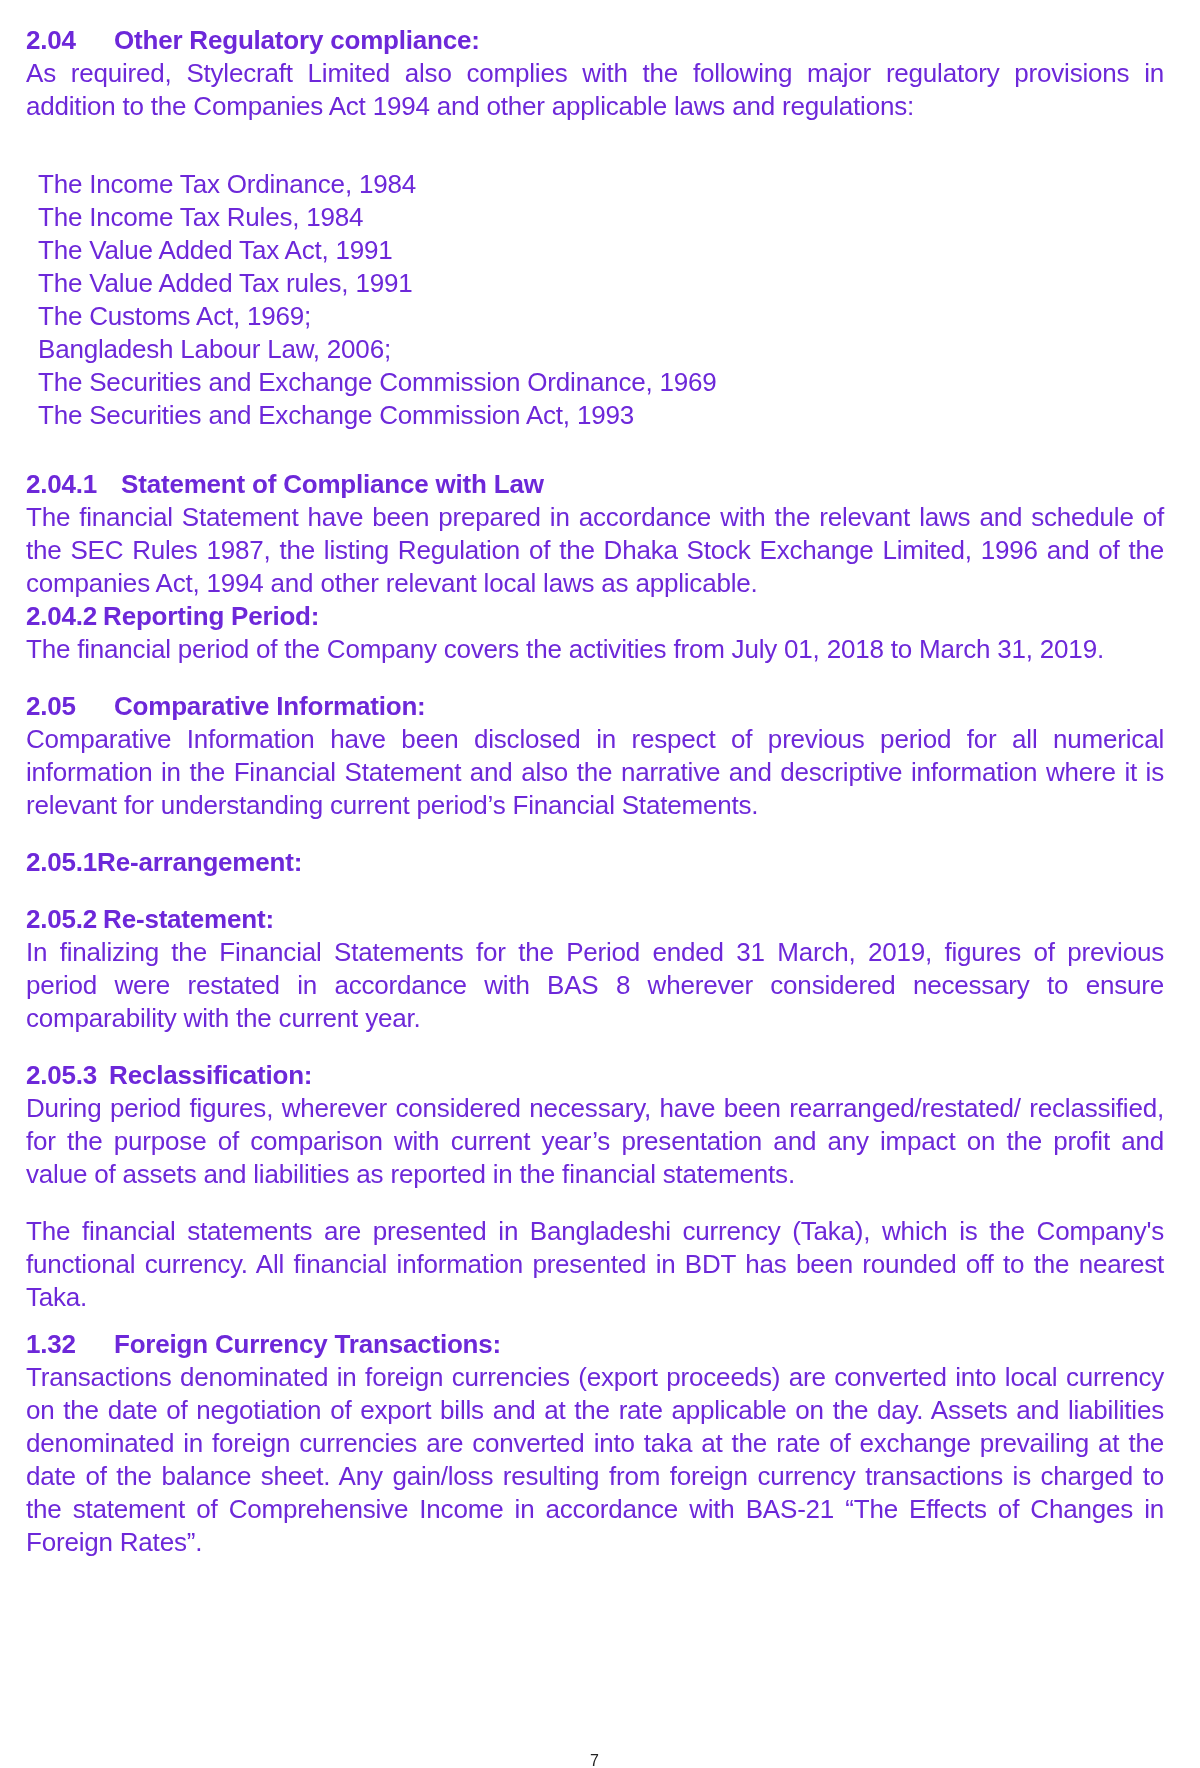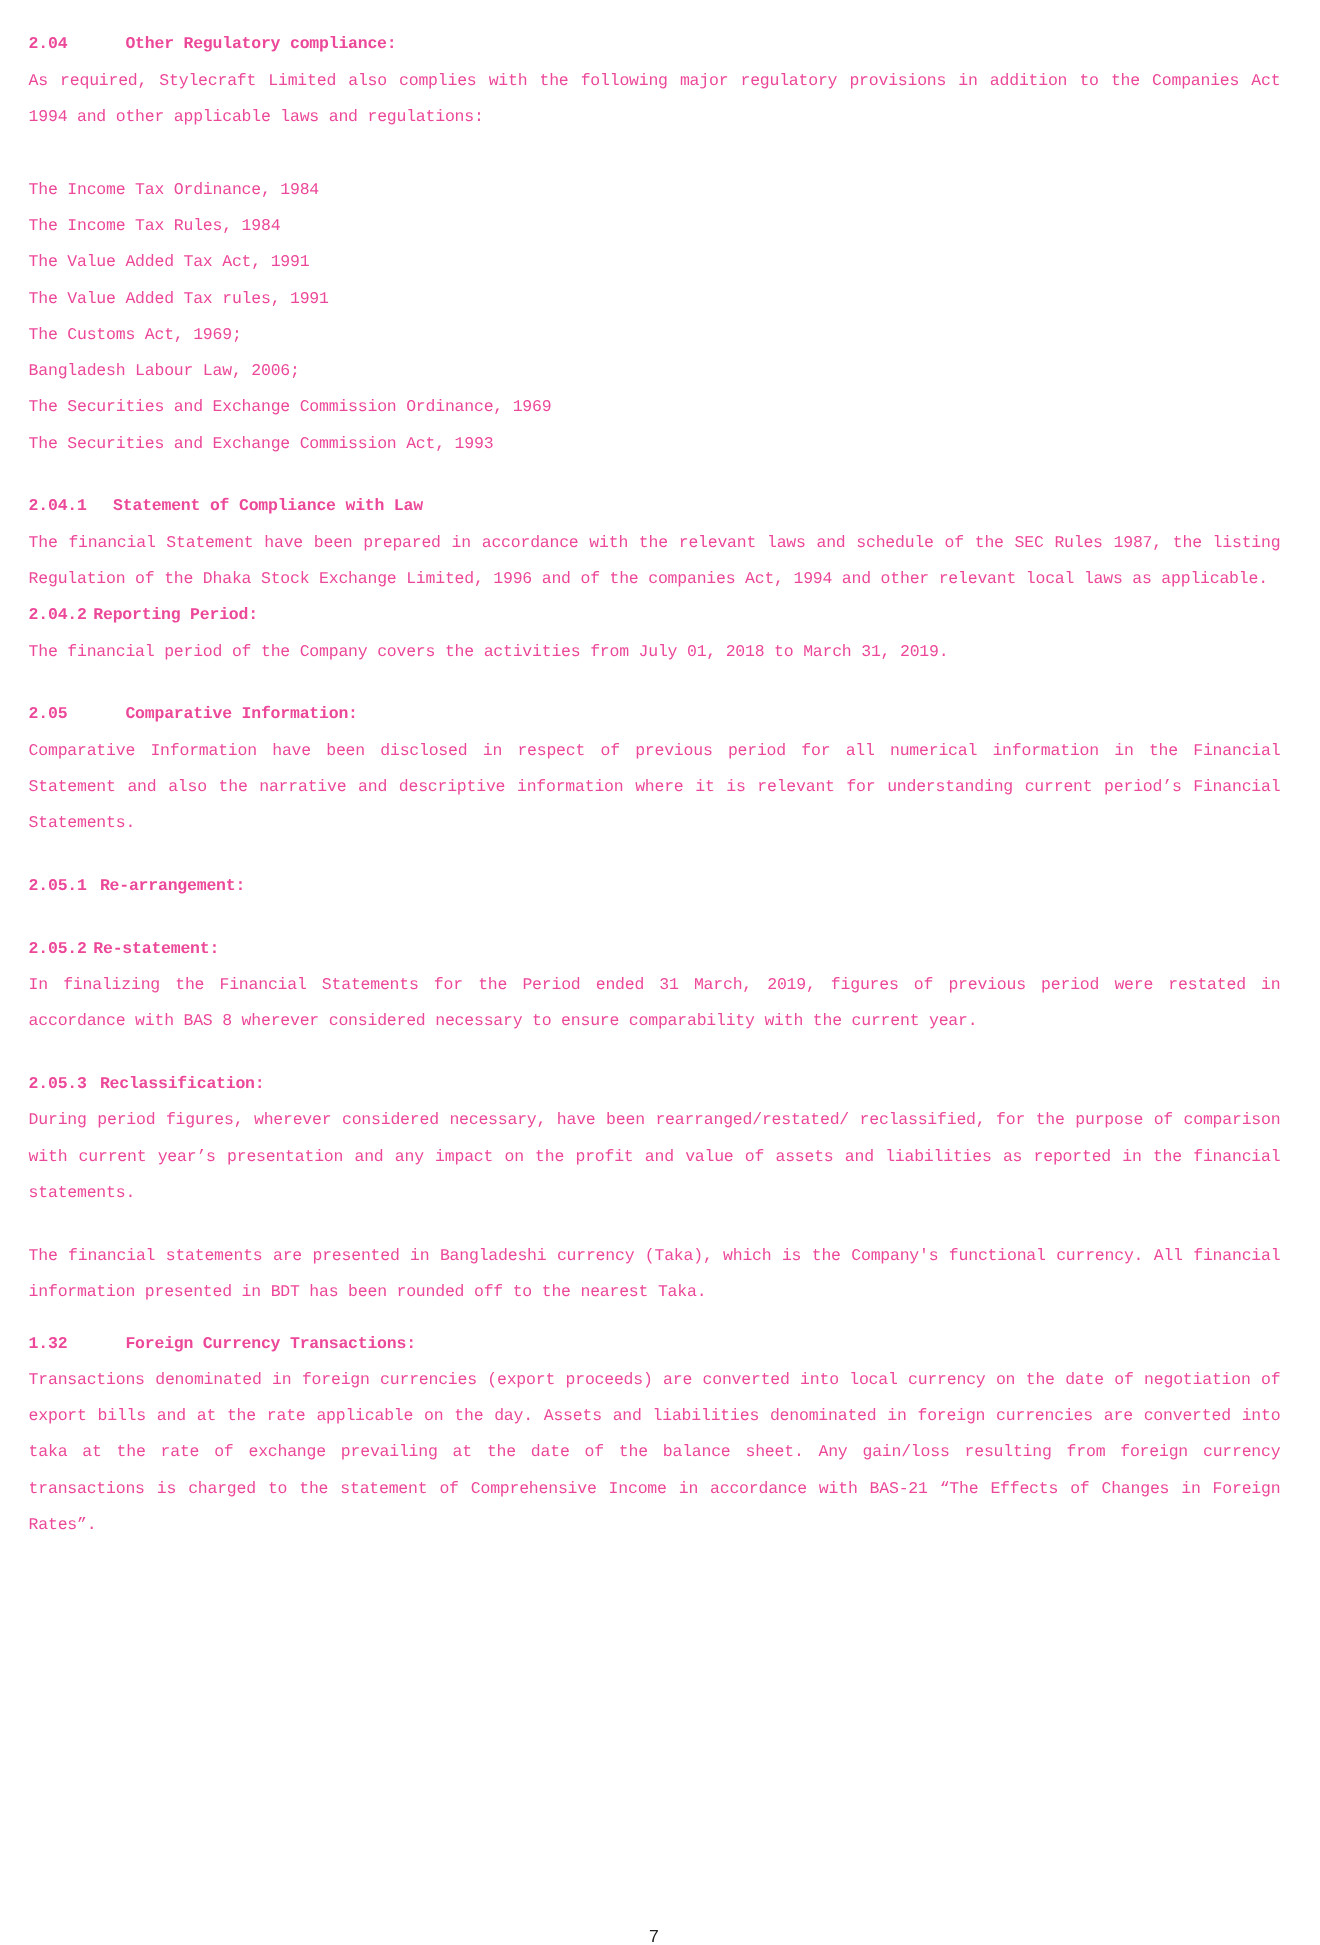--- a/index.html
+++ b/index.html
@@ -1,30 +1,30 @@
 <!DOCTYPE html>
 <html><head>
 <meta charset="utf-8">
 <style>
   html, body { margin: 0; padding: 0; background: #ffffff; }
   body { width: 1200px; height: 1768px; overflow: hidden; position: relative; }
   .page {
     position: absolute; left: 26px; top: 24px; width: 1138px;
-    font-family: Liberation Mono, monospace;
-    font-size: 15px; line-height: 33px; color: #ec4899;
+    font-family: Liberation Sans, sans-serif;
+    font-size: 26px; line-height: 33px; color: #6d28d9;
     letter-spacing: -0.2px;
   }
   .heading { font-weight: bold; display: flex; }
   .heading .num { display: inline-block; min-width: 88px; }
   .heading.tight .num { min-width: 0; margin-right: 6px; }
   .para { text-align: justify; }
   .para.last-left { text-align-last: left; }
   .gap { height: 33px; }
   .gap-s { height: 14px; }
-  ul.laws { list-style: none; margin: 0; padding: 0; }
+  ul.laws { list-style: none; margin: 12px; padding: 0; }
   ul.laws li { margin: 0; }
   .page-number {
     position: absolute; left: 590px; top: 1752px;
     font-family: "Liberation Sans", sans-serif; font-size: 16px; color: #222;
   }
 </style>
 </head>
 <body>
 
 <div class="page">
@@ -61,21 +61,21 @@
   <div class="gap-s" style="height:24px"></div>
 
   <div class="heading">
     <span class="num">2.05</span>
     <span>Comparative Information:</span>
   </div>
   <div class="para last-left">Comparative Information have been disclosed in respect of previous period for all numerical information in the Financial Statement and also the narrative and descriptive information where it is relevant for understanding current period’s Financial Statements.</div>
   <div class="gap-s" style="height:24px"></div>
 
   <div class="heading tight">
-    <span class="num" style="margin-right:12px">2.05.1</span>
+    <span class="num" style="margin-right:0">2.05.1</span>
     <span>Re-arrangement:</span>
   </div>
   <div class="gap-s" style="height:24px"></div>
 
   <div class="heading tight">
     <span class="num" style="">2.05.2</span>
     <span>Re-statement:</span>
   </div>
   <div class="para last-left">In finalizing the Financial Statements for the Period ended 31 March, 2019, figures of previous period were restated in accordance with BAS 8 wherever considered necessary to ensure comparability with the current year.</div>
   <div class="gap-s" style="height:24px"></div>

